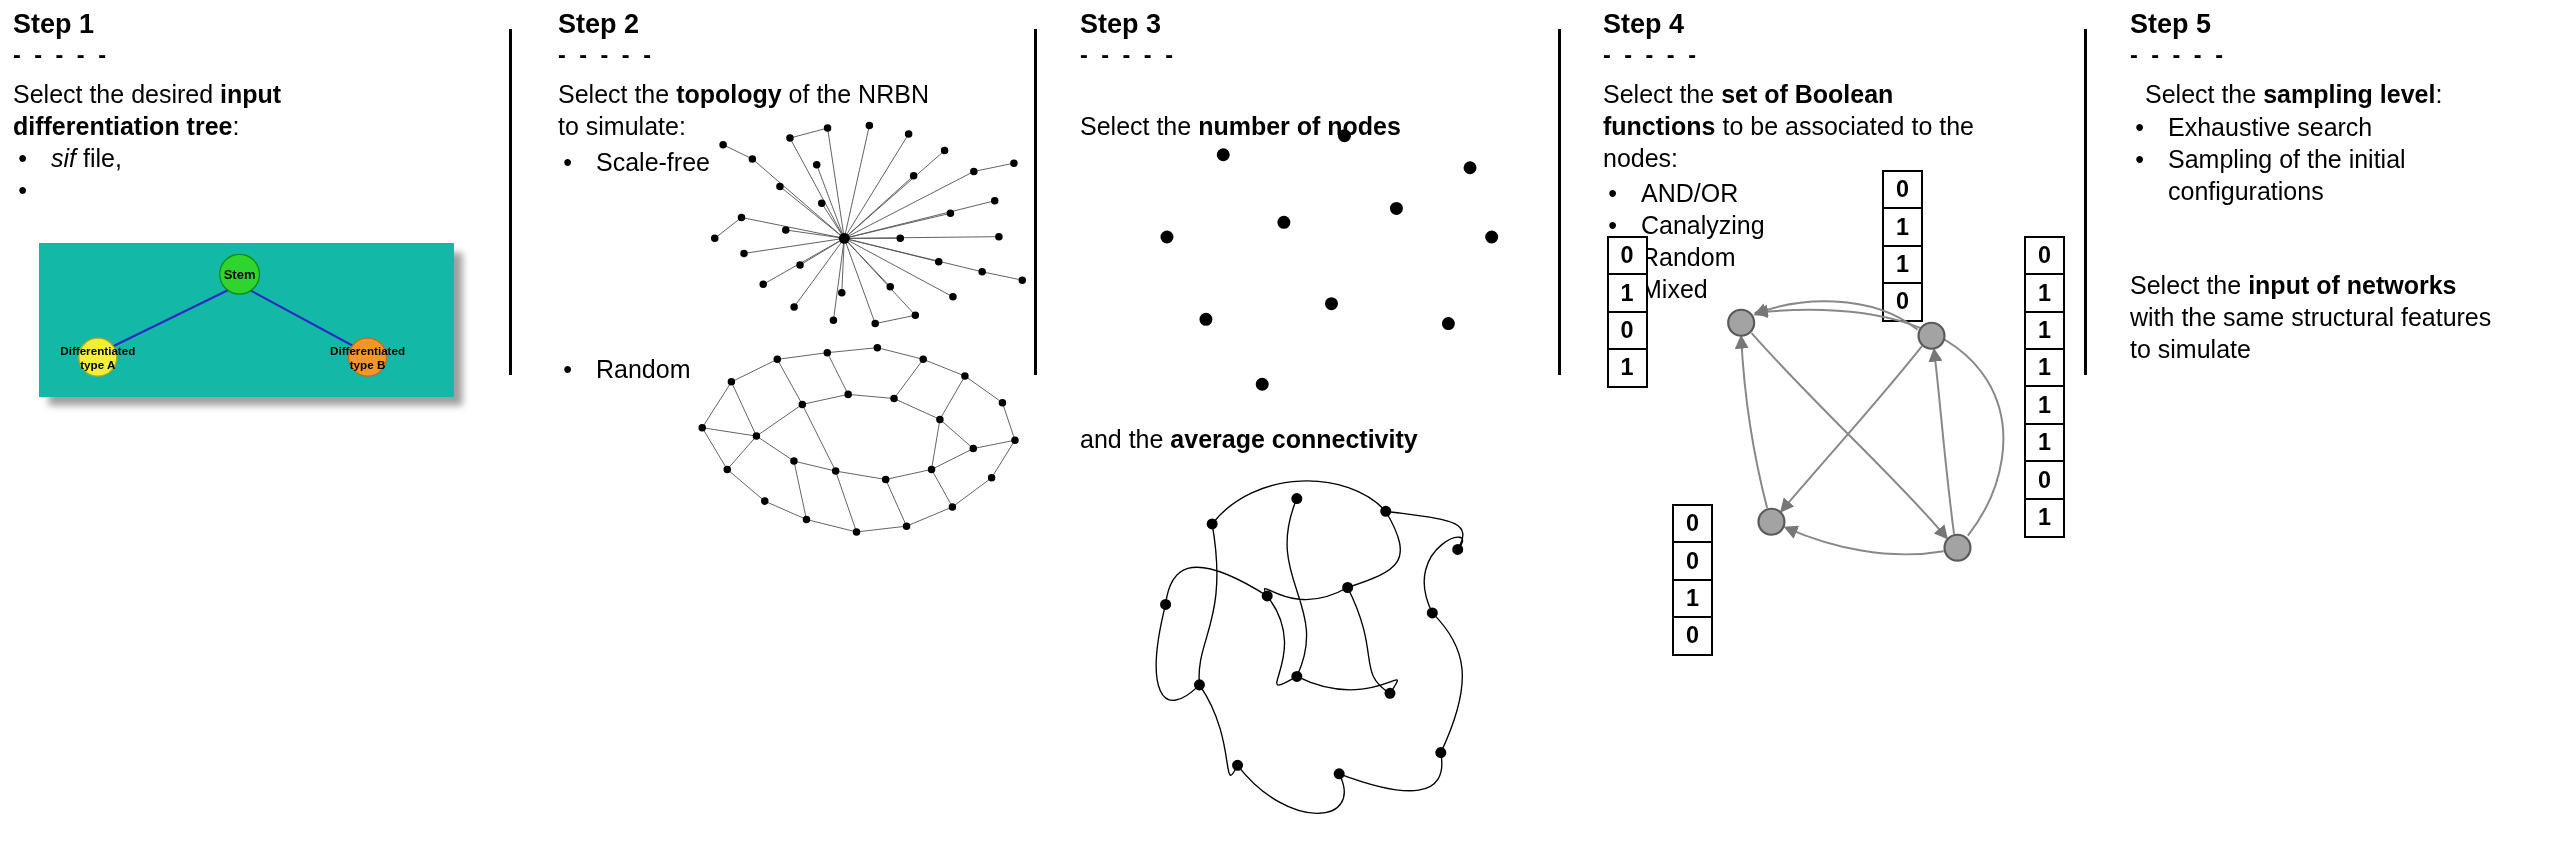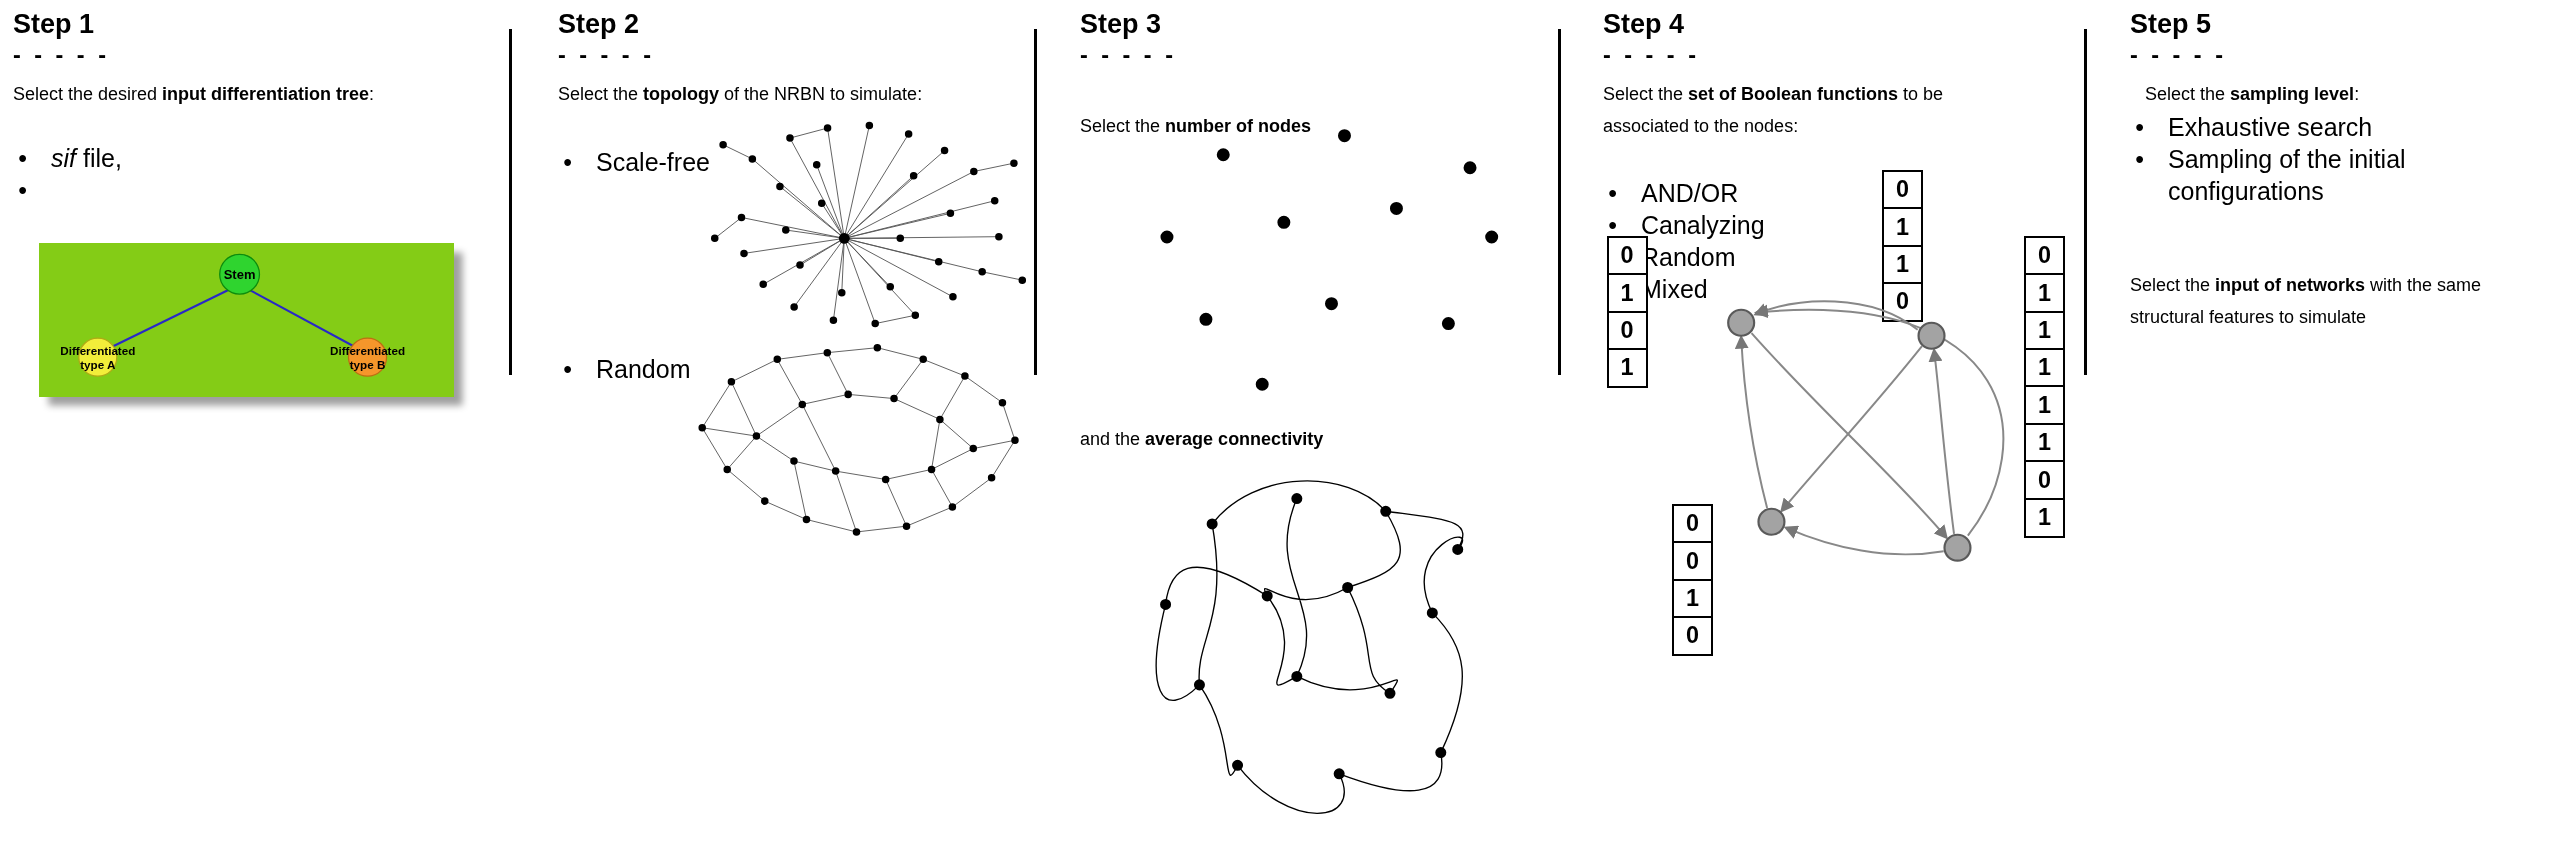--- a/index.html
+++ b/index.html
@@ -5,29 +5,29 @@
   * { margin:0; padding:0; box-sizing:border-box; }
   html,body { background:#fff; }
   .canvas {
     position:relative; width:2576px; height:851px; background:#ffffff;
     font-family:"Liberation Sans", sans-serif; color:#000; overflow:hidden;
   }
   .col { position:absolute; top:8.7px; }
   .abs { position:absolute; }
   .title  { font-size:27px; font-weight:700; }
   .dashes { font-size:23.4px; font-weight:700; word-spacing:7px; }
-  .txt    { font-size:18px; line-height:32px; }
+  .txt    { font-size:25px; line-height:32px; }
   .bold   { font-weight:700; }
   .ital   { font-style:italic;margin-top:28px; }
   ul.blist { list-style:none; }
   .li  { display:flex; align-items:flex-start; font-size:25px; line-height:32px; }
   .dot { flex:0 0 38px; padding-left:5.2px; }
   .divider { position:absolute; top:29px; width:2.6px; height:346px; background:#000; }
   .treebox {
-    position:absolute; background:#84cc16;
+    position:absolute; background:#14b8a6;
     box-shadow:8.7px 8.7px 7px #9f9f9f;
   }
   svg text { font-family:"Liberation Sans", sans-serif; font-weight:700; fill:#000; }
   .ttable { position:absolute; display:flex; flex-direction:column; }
   .tcell {
     width:41px; height:40px; border:2.6px solid #000; margin-top:-2.6px; background:#fff;
     display:flex; align-items:center; justify-content:center;
     font-size:23.4px; font-weight:700;
   }
   .tcell:first-child { margin-top:0; }

